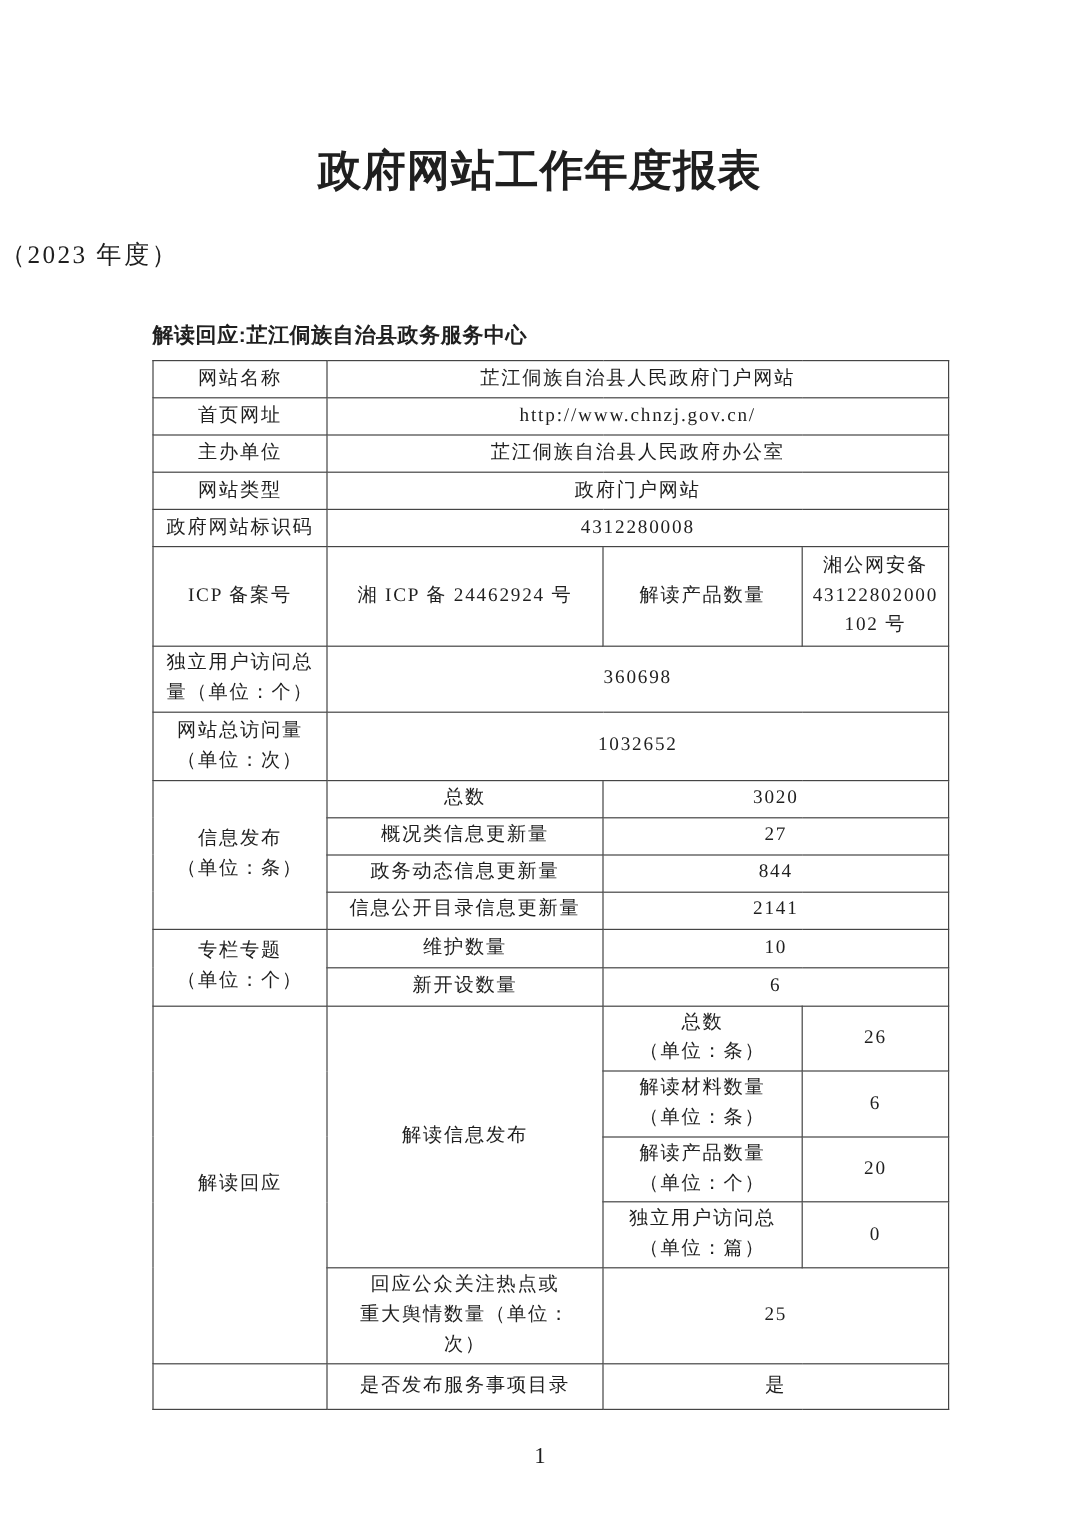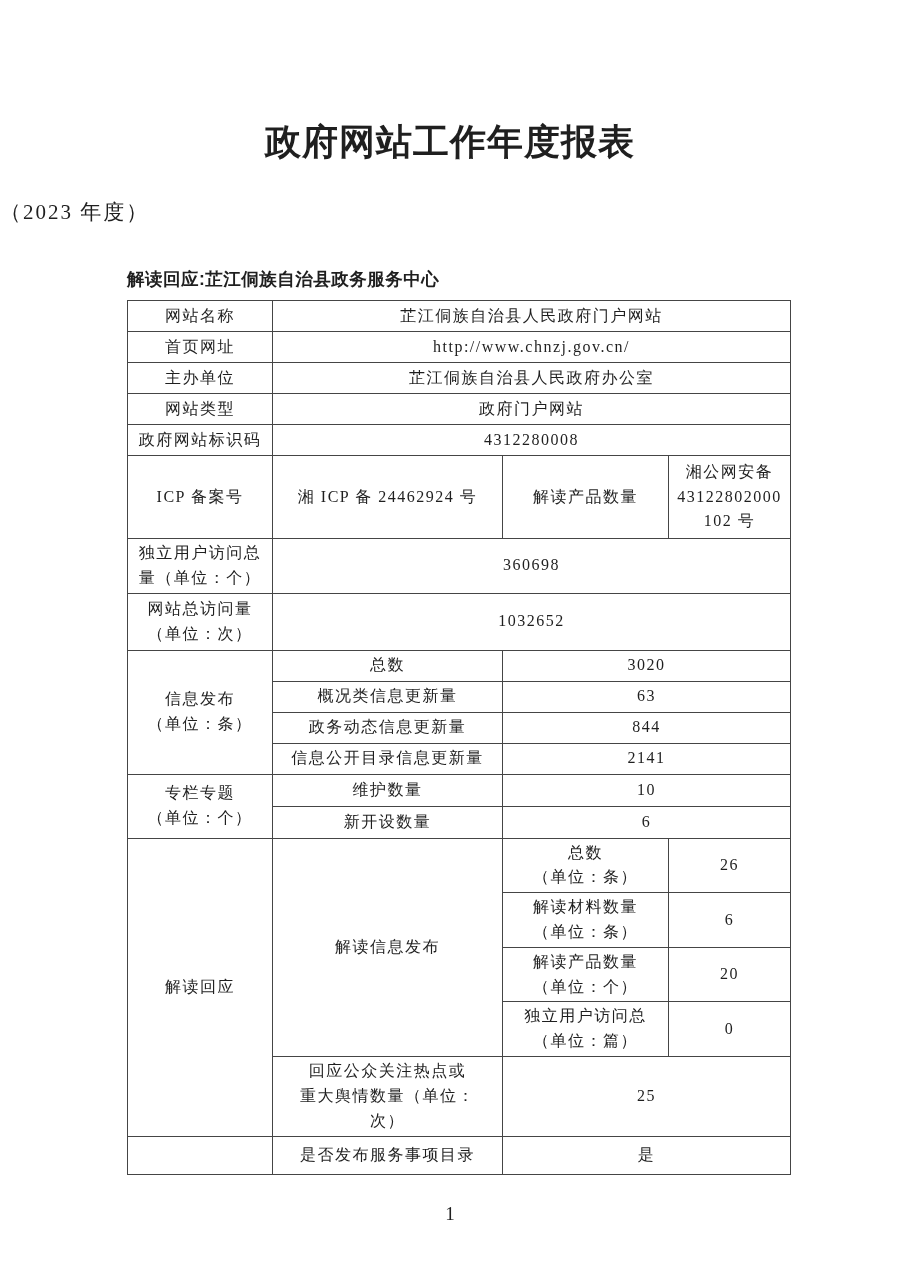--- a/index.html
+++ b/index.html
@@ -128,21 +128,21 @@
         <td colspan="3">1032652</td>
       </tr>
       <tr class="h31">
         <td rowspan="4">信息发布
 （单位：条）</td>
         <td>总数</td>
         <td colspan="2">3020</td>
       </tr>
       <tr class="h31">
         <td>概况类信息更新量</td>
-        <td colspan="2">63</td>
+        <td colspan="2">27</td>
       </tr>
       <tr class="h31">
         <td>政务动态信息更新量</td>
         <td colspan="2">844</td>
       </tr>
       <tr class="h31">
         <td>信息公开目录信息更新量</td>
         <td colspan="2">2141</td>
       </tr>
       <tr class="h32">

